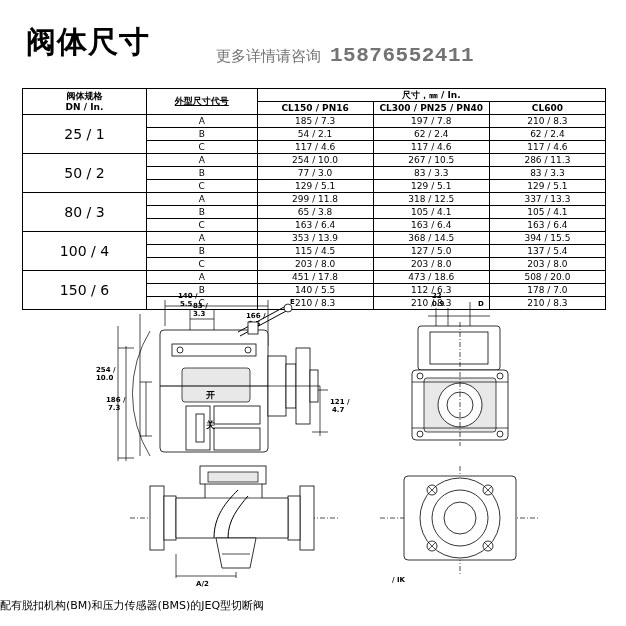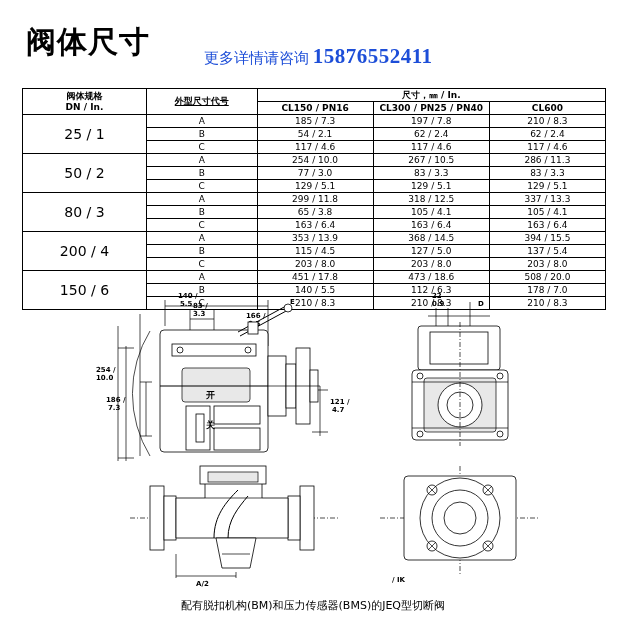--- a/index.html
+++ b/index.html
@@ -15,23 +15,23 @@
 
   
   .header{position:absolute;left:0;top:0;width:626px;height:82px;}
   .title{
     position:absolute;left:26px;top:22px;
     font-size:30px;font-weight:bold;letter-spacing:1px;
     font-family:"DejaVu Sans", sans-serif;
     color:#000;
   }
   .contact{
-    position:absolute;left:204px;top:44px;
-    font-size:15px;color:#1d4ed8;
-    font-family:Liberation Serif, serif;
+    position:absolute;left:216px;top:44px;
+    font-size:15px;color:#737373;
+    font-family:Liberation Mono, monospace;
     white-space:nowrap;
   }
   .contact .phone{font-size:21px;font-weight:bold;letter-spacing:0.5px;}
 
   
   .tablewrap{position:absolute;left:22px;top:88px;width:584px;}
   table.spec{
     border-collapse:collapse;width:584px;
     font-size:9px;
     font-family:"DejaVu Sans", sans-serif;
@@ -51,21 +51,21 @@
   .hdr-code{width:98px;text-decoration:underline;}
   .hdr-dim{}
   .col-val{width:103px;}
   .two-line{line-height:10px;padding:2px 0;}
   .dn-cell{font-size:14px;}
   .code-cell{font-size:9px;}
 
   
   .drawing{position:absolute;left:0;top:286px;width:626px;height:340px;font-weight:bold;}
   .caption{
-    position:absolute;left:0;top:598px;width:626px;text-align:center;
+    position:absolute;left:0;top:598px;width:626px;
     font-size:11px;color:#000;
     font-family:"DejaVu Sans", sans-serif;
   }
   svg{display:block;}
   .ln{stroke:#000;fill:none;stroke-width:1;}
   .ln-thin{stroke:#000;fill:none;stroke-width:0.7;}
   .dash{stroke:#000;fill:none;stroke-width:0.7;stroke-dasharray:5 2 1 2;}
   .hatch{fill:#e8e8e8;stroke:#000;stroke-width:0.7;}
   .fillw{fill:#ffffff;stroke:#000;stroke-width:0.8;}
   .dimtxt{font-size:7px;font-family:"DejaVu Sans", sans-serif;fill:#000;}
@@ -153,21 +153,21 @@
             <td class="col-val">105 / 4.1</td>
             <td class="col-val">105 / 4.1</td>
           </tr>
           <tr>
             <td class="code-cell">C</td>
             <td class="col-val">163 / 6.4</td>
             <td class="col-val">163 / 6.4</td>
             <td class="col-val">163 / 6.4</td>
           </tr>
           <tr>
-            <td class="dn-cell" rowspan="3">200 / 4</td>
+            <td class="dn-cell" rowspan="3">100 / 4</td>
             <td class="code-cell">A</td>
             <td class="col-val">353 / 13.9</td>
             <td class="col-val">368 / 14.5</td>
             <td class="col-val">394 / 15.5</td>
           </tr>
           <tr>
             <td class="code-cell">B</td>
             <td class="col-val">115 / 4.5</td>
             <td class="col-val">127 / 5.0</td>
             <td class="col-val">137 / 5.4</td>

